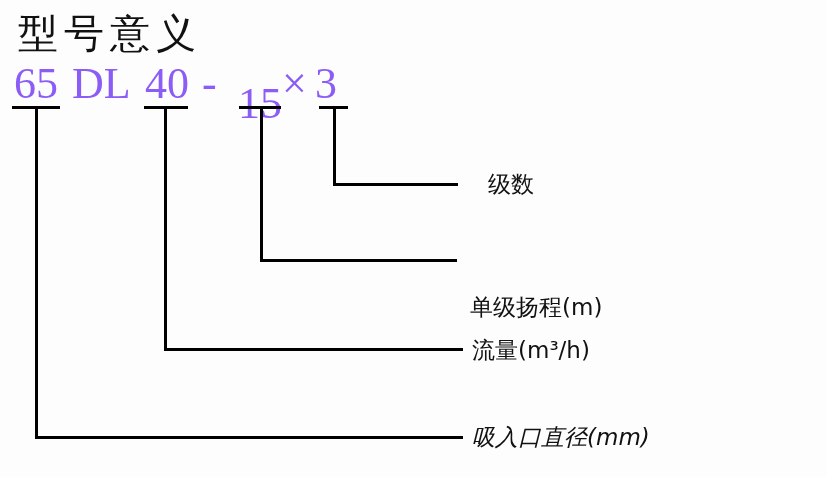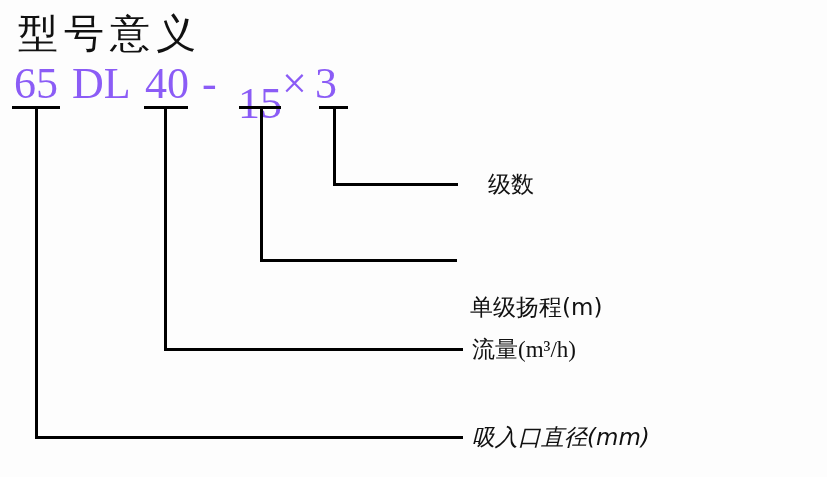--- a/index.html
+++ b/index.html
@@ -30,17 +30,17 @@
 <div class="line" style="left:333px; top:107px; width:3px; height:79px;"></div>
 <div class="line" style="left:333px; top:183px; width:125px; height:3px;"></div>
 <div class="label" style="left:488px; top:170px;">级数</div>
 
 <div class="line" style="left:260px; top:107px; width:3px; height:155px;"></div>
 <div class="line" style="left:260px; top:259px; width:197px; height:3px;"></div>
 <div class="label" style="left:470px; top:247px;margin-top:46px;">单级扬程(m)</div>
 
 <div class="line" style="left:164px; top:107px; width:3px; height:244px;"></div>
 <div class="line" style="left:164px; top:348px; width:299px; height:3px;"></div>
-<div class="label" style="left:472px; top:336px;font-family:Liberation Serif, serif;">流量(m³/h)</div>
+<div class="label" style="left:472px; top:336px;">流量(m³/h)</div>
 
 <div class="line" style="left:35px; top:107px; width:3px; height:332px;"></div>
 <div class="line" style="left:35px; top:436px; width:428px; height:3px;"></div>
 <div class="label" style="left:472px; top:423px;font-style:italic;">吸入口直径(mm)</div>
 
 </body></html>

